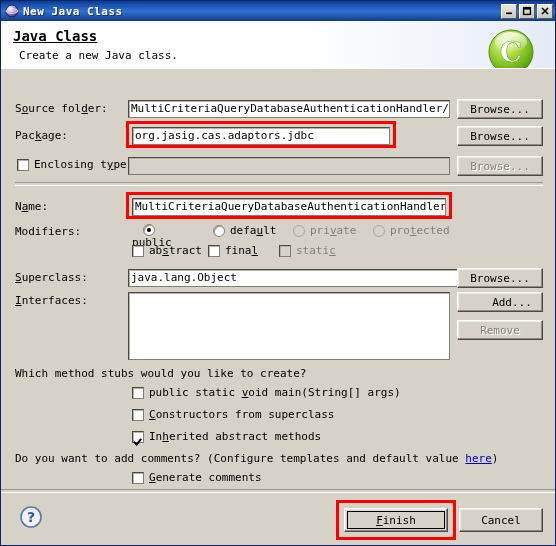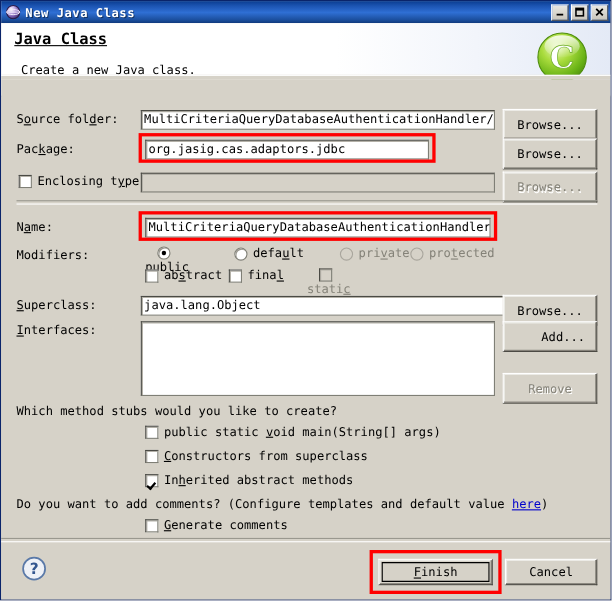--- a/index.html
+++ b/index.html
@@ -52,21 +52,21 @@
     height:67px;
     background:linear-gradient(to right,#ffffff 0%,#ffffff 55%,#f2f5fb 78%,#e4eaf6 100%);
     border-bottom:1px solid #9a9a93;
     box-sizing:border-box;
   }
   #banner-title{
     position:absolute;left:12px;top:7px;
     font-size:14px;font-weight:bold;color:#000;text-decoration:underline;
   }
   #banner-sub{
-    position:absolute;left:18px;top:36px;
+    position:absolute;left:18px;top:28px;
     font-size:11px;color:#000;
   }
   #banner-icon{
     position:absolute;right:16px;top:6px;
     width:54px;height:54px;
   }
   #banner-sep{
     position:absolute;left:0;right:0;top:67px;height:3px;
     background:#d6d2c8;
     border-top:1px solid #fff;
@@ -91,21 +91,21 @@
     box-shadow:inset 1px 1px 0 #b4b1a8;
     padding:0 2px;
     font-family:"DejaVu Sans Mono","Liberation Mono",monospace;
     font-size:11px;color:#000;line-height:16px;
     overflow:hidden;white-space:nowrap;
   }
   .tf.dis{background:#d6d2c8;color:#848278;}
 
   .btn{
     box-sizing:border-box;
-    height:28px;
+    height:20px;
     background:#d6d2c8;
     border:1px solid #000;
     border-top-color:#fff;border-left-color:#fff;
     border-right-color:#4c4a44;border-bottom-color:#4c4a44;
     box-shadow:inset -1px -1px 0 #8d8a81, inset 1px 1px 0 #ecebe6;
     font-family:"DejaVu Sans Mono","Liberation Mono",monospace;
     font-size:11px;color:#000;
     display:flex;align-items:center;justify-content:center;
     white-space:nowrap;
   }
@@ -288,58 +288,58 @@
       <span class="lbl">Modifiers:</span>
     </div>
     <div class="row" style="left:131px;top:152px;flex-direction:column;">
       <span class="rb on"></span>
       <span class="lbl"><span class="u">p</span>ublic</span>
     </div>
     <div class="row" style="left:212px;top:152px;">
       <span class="rb"></span>
       <span class="lbl">defa<span class="u">u</span>lt</span>
     </div>
-    <div class="row" style="left:308px;top:152px;text-align:center;">
+    <div class="row" style="left:292px;top:152px;text-align:center;">
       <span class="rb dis"></span>
       <span class="lbl dis">pri<span class="u">v</span>ate</span>
     </div>
     <div class="row" style="left:372px;top:152px;">
       <span class="rb dis"></span>
       <span class="lbl dis">pro<span class="u">t</span>ected</span>
     </div>
 
     <div class="row" style="left:131px;top:172px;">
       <span class="cb"></span>
       <span class="lbl">ab<span class="u">s</span>tract</span>
     </div>
     <div class="row" style="left:207px;top:172px;">
       <span class="cb"></span>
       <span class="lbl">fina<span class="u">l</span></span>
     </div>
-    <div class="row" style="left:278px;top:172px;flex-direction:column;">
+    <div class="row" style="left:278px;top:172px;">
       <span class="cb dis"></span>
       <span class="lbl dis">stati<span class="u">c</span></span>
     </div>
 
     <div class="row" style="left:14px;top:199px;">
       <span class="lbl"><span class="u">S</span>uperclass:</span>
     </div>
     <div class="tf" style="position:absolute;left:127px;top:197px;width:378px;">java.lang.Object</div>
     <div class="btn" style="position:absolute;left:456px;top:196px;width:86px;">
       <span>Browse...</span>
     </div>
 
     <div class="row" style="left:14px;top:222px;">
       <span class="lbl"><span class="u">I</span>nterfaces:</span>
     </div>
     <div class="listbox" style="left:127px;top:220px;width:322px;height:68px;"></div>
     <div class="btn" style="position:absolute;left:456px;top:220px;width:86px;padding-left:24px;">
       <span>Add...</span>
     </div>
-    <div class="btn dis" style="position:absolute;left:456px;top:248px;width:86px;margin-top:19px;">
+    <div class="btn dis" style="position:absolute;left:456px;top:248px;width:86px;">
       <span>Remove</span>
     </div>
 
     <div class="row" style="left:14px;top:295px;">
       <span class="lbl">Which method stubs would you like to create?</span>
     </div>
     <div class="row" style="left:131px;top:314px;">
       <span class="cb"></span>
       <span class="lbl">public static <span class="u">v</span>oid main(String[] args)</span>
     </div>

